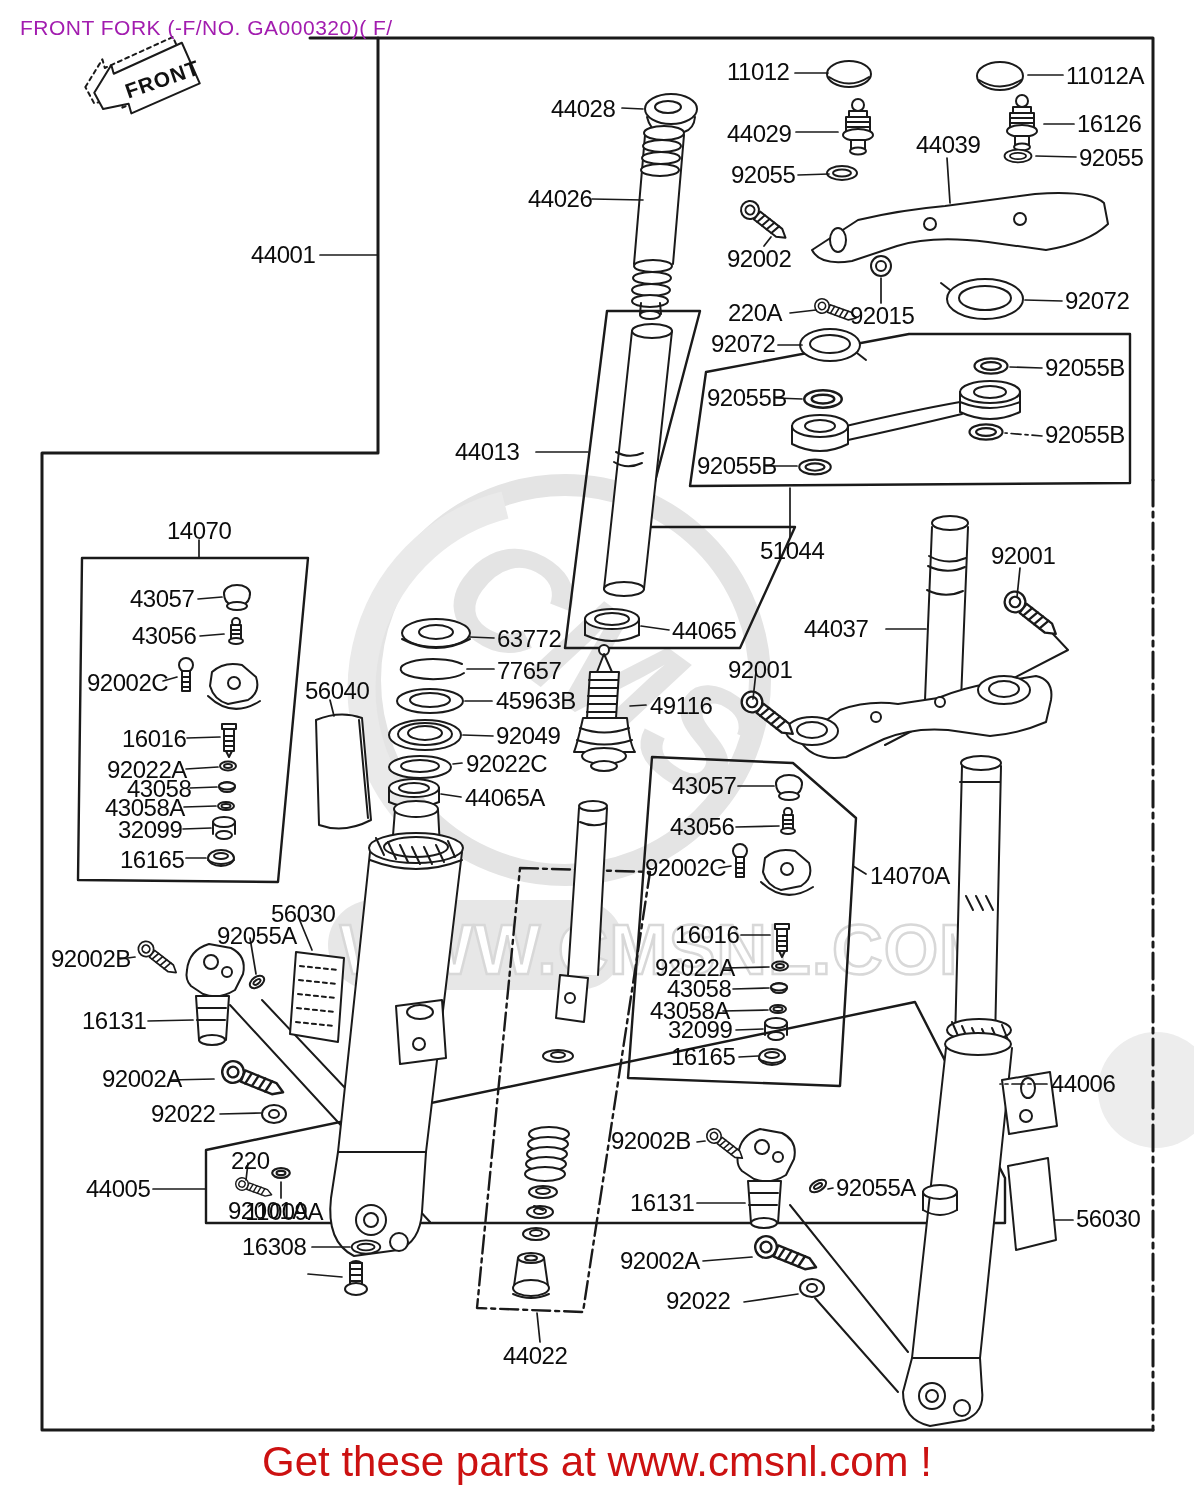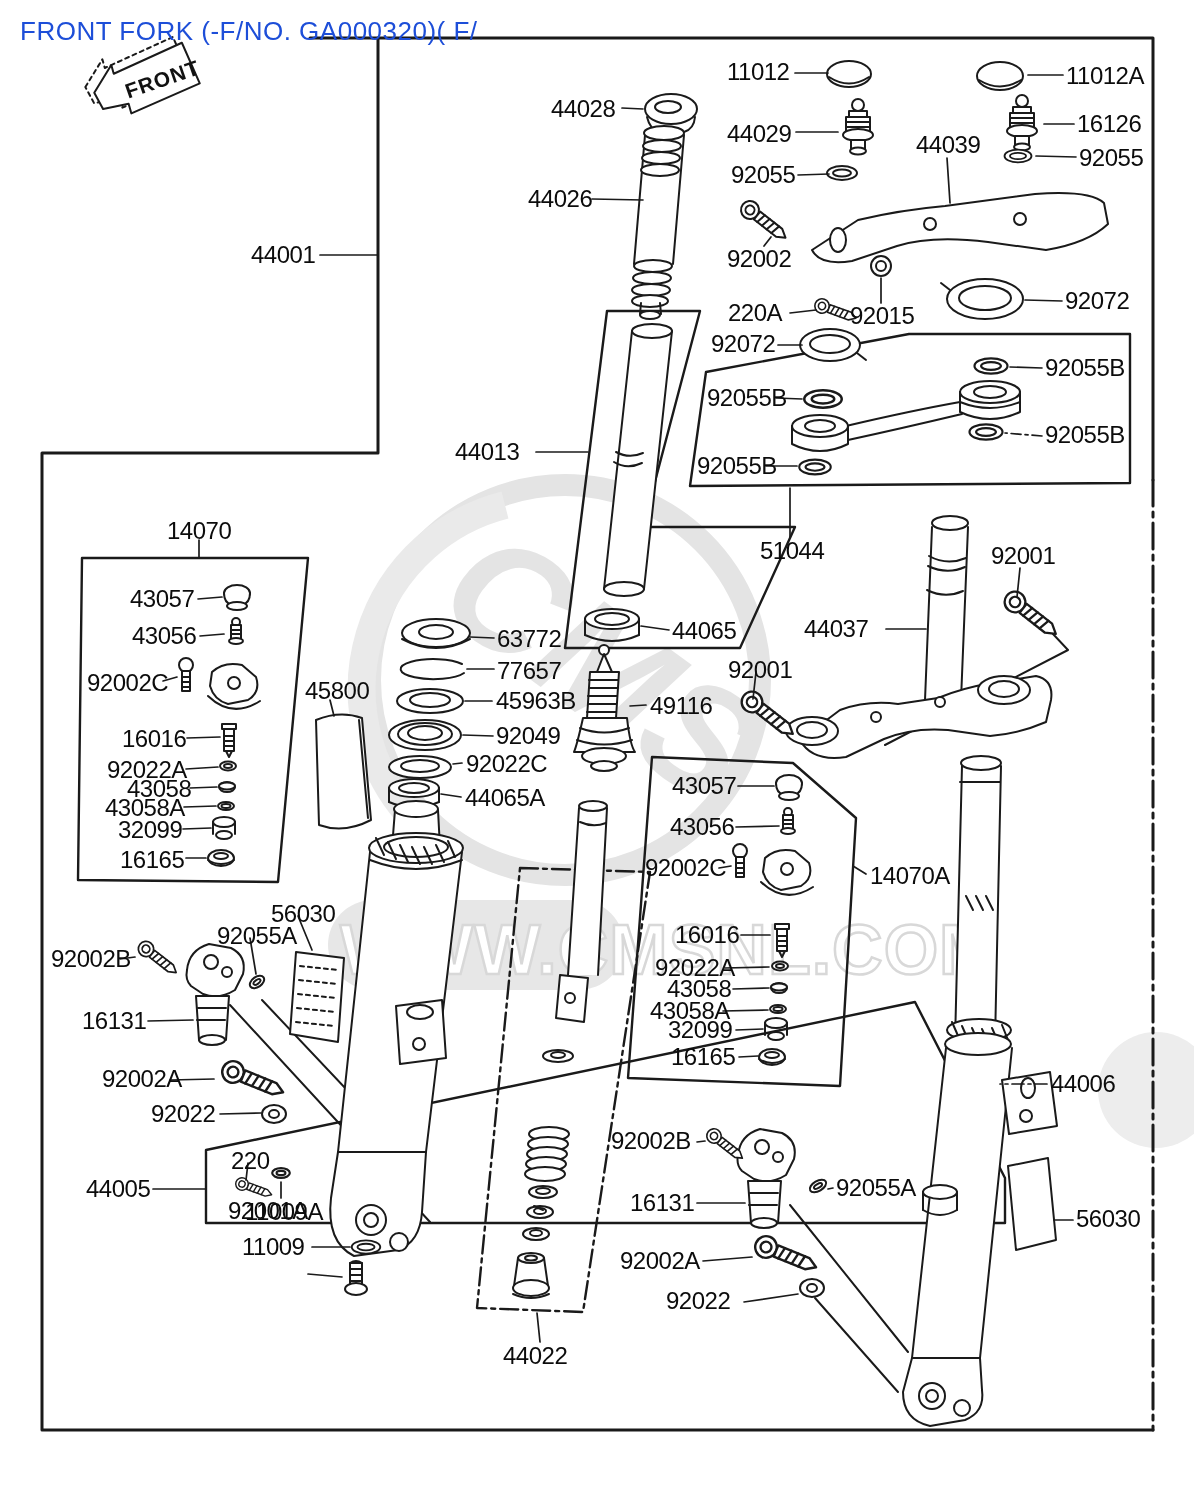--- a/index.html
+++ b/index.html
@@ -5,21 +5,21 @@
   html,body{margin:0;padding:0;background:#fff;}
   .stage{position:relative;width:1194px;height:1500px;background:#fff;overflow:hidden;
          font-family:"Liberation Sans",sans-serif;}
   .stage svg{position:absolute;left:0;top:0;}
   #art .d{stroke:#1a1a1a;stroke-width:2;fill:none;stroke-linecap:round;stroke-linejoin:round;}
   #art .f{fill:#ffffff;}
   #art .bx{stroke-width:2.4;}
   #art .bd{stroke-width:3;}
   #art .ld{stroke-width:1.7;}
   .pl{position:absolute;font-size:24px;letter-spacing:-0.5px;color:#0c0c0c;white-space:nowrap;line-height:1;}
-  .title{position:absolute;left:20px;top:16px;font-size:26px;color:#1d4ed8;letter-spacing:0.5px;white-space:nowrap;}
+  .title{position:absolute;left:20px;top:16px;font-size:21px;color:#a21caf;letter-spacing:0.5px;white-space:nowrap;}
   .footer{position:absolute;left:0;top:1438px;width:100%;text-align:center;font-size:42px;color:#cc1111;white-space:nowrap;}
 </style>
 </head>
 <body>
 
 <div class="stage">
 
 <svg id="art" width="1194" height="1500" viewBox="0 0 1194 1500">
   <defs>
     <g id="bolt">
@@ -513,21 +513,21 @@
 <span class="pl" style="left:707px;top:386px">92055B</span>
 <span class="pl" style="left:1045px;top:423px">92055B</span>
 <span class="pl" style="left:697px;top:454px">92055B</span>
 <span class="pl" style="left:455px;top:440px">44013</span>
 <span class="pl" style="left:760px;top:539px">51044</span>
 <span class="pl" style="left:991px;top:544px">92001</span>
 <span class="pl" style="left:167px;top:519px">14070</span>
 <span class="pl" style="left:130px;top:587px">43057</span>
 <span class="pl" style="left:132px;top:624px">43056</span>
 <span class="pl" style="left:87px;top:671px">92002C</span>
-<span class="pl" style="left:305px;top:679px">45800</span>
+<span class="pl" style="left:305px;top:679px">56040</span>
 <span class="pl" style="left:122px;top:727px">16016</span>
 <span class="pl" style="left:107px;top:758px">92022A</span>
 <span class="pl" style="left:127px;top:777px">43058</span>
 <span class="pl" style="left:105px;top:796px">43058A</span>
 <span class="pl" style="left:118px;top:818px">32099</span>
 <span class="pl" style="left:120px;top:848px">16165</span>
 <span class="pl" style="left:497px;top:627px">63772</span>
 <span class="pl" style="left:497px;top:659px">77657</span>
 <span class="pl" style="left:496px;top:689px">45963B</span>
 <span class="pl" style="left:496px;top:724px">92049</span>
@@ -549,25 +549,26 @@
 <span class="pl" style="left:671px;top:1045px">16165</span>
 <span class="pl" style="left:271px;top:902px">56030</span>
 <span class="pl" style="left:217px;top:924px">92055A</span>
 <span class="pl" style="left:51px;top:947px">92002B</span>
 <span class="pl" style="left:82px;top:1009px">16131</span>
 <span class="pl" style="left:102px;top:1067px">92002A</span>
 <span class="pl" style="left:151px;top:1102px">92022</span>
 <span class="pl" style="left:231px;top:1149px">220</span>
 <span class="pl" style="left:86px;top:1177px">44005</span>
 <span class="pl" style="left:245px;top:1200px">11009A</span>
-<span class="pl" style="left:242px;top:1235px">11009</span>
+<span class="pl" style="left:242px;top:1235px">16308</span>
 <span class="pl" style="left:228px;top:1199px">92001A</span>
 <span class="pl" style="left:503px;top:1344px">44022</span>
 <span class="pl" style="left:611px;top:1129px">92002B</span>
 <span class="pl" style="left:630px;top:1191px">16131</span>
 <span class="pl" style="left:836px;top:1176px">92055A</span>
 <span class="pl" style="left:620px;top:1249px">92002A</span>
 <span class="pl" style="left:666px;top:1289px">92022</span>
 <span class="pl" style="left:1051px;top:1072px">44006</span>
 <span class="pl" style="left:1076px;top:1207px">56030</span>
 
+<div class="footer">Get these parts at www.cmsnl.com !</div>
 
 </div>
 
 </body></html>

